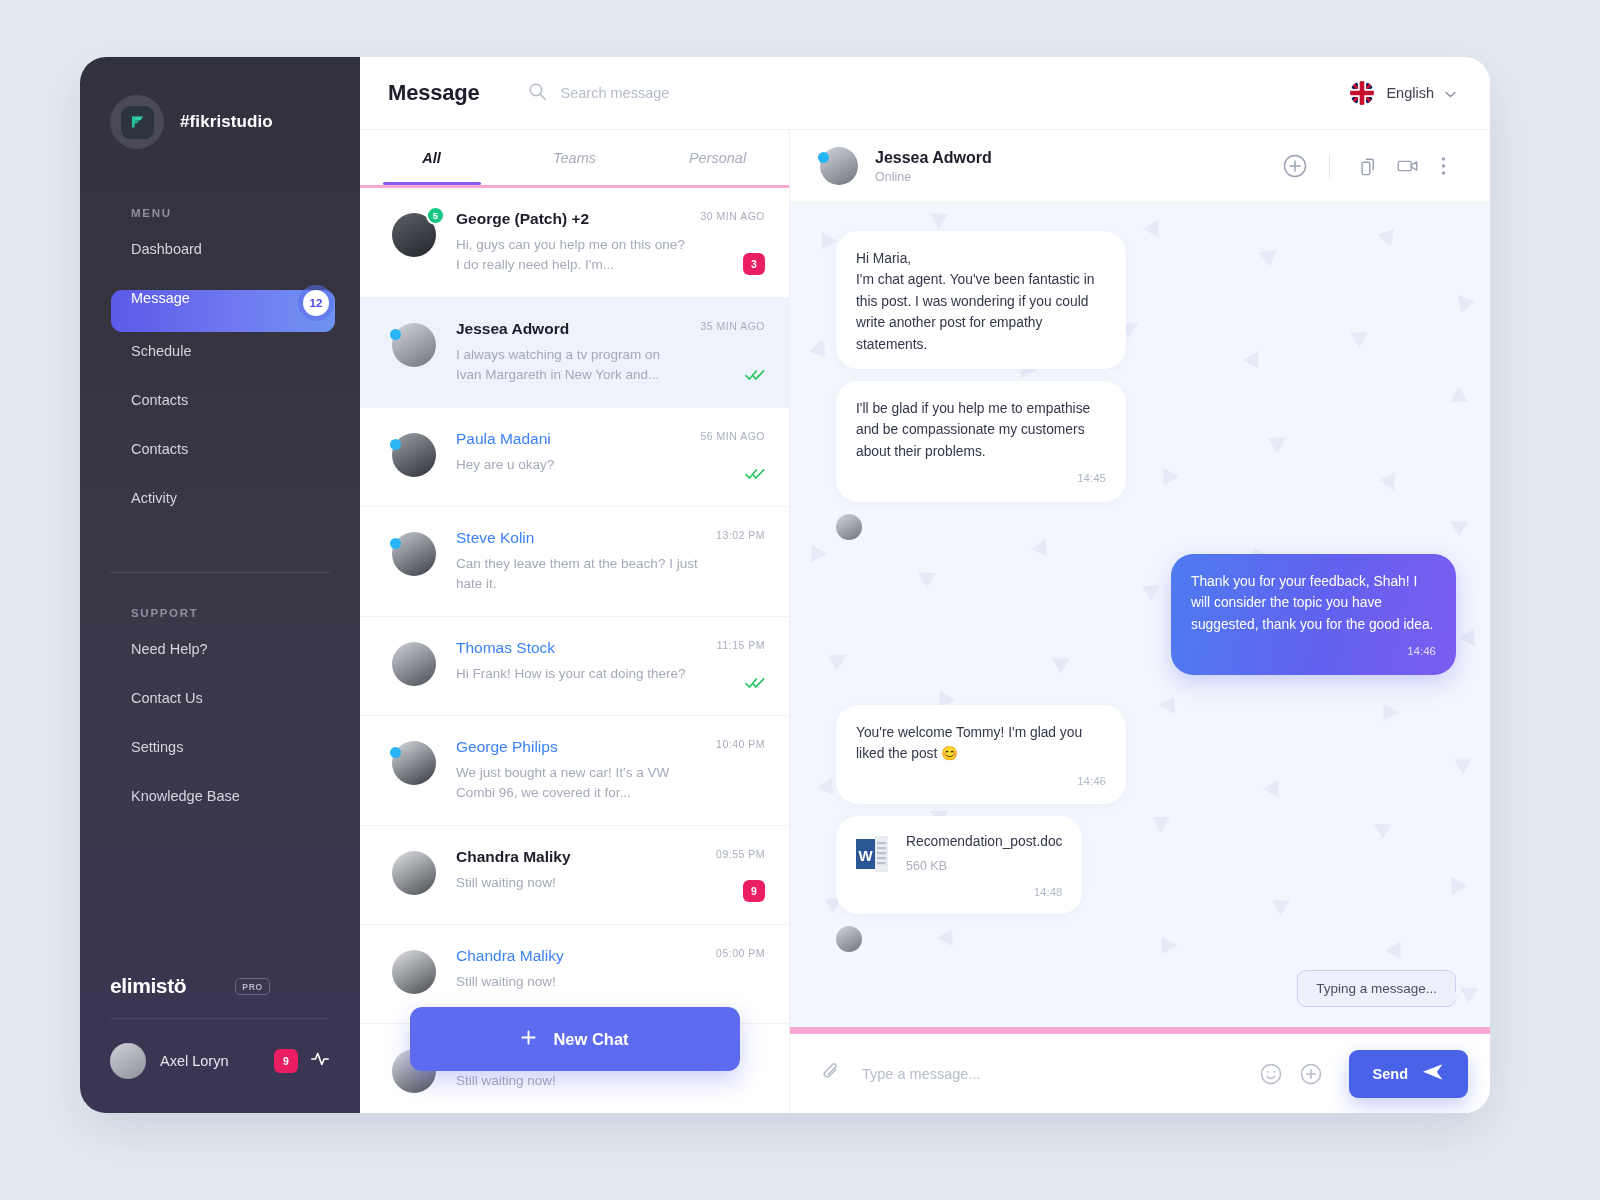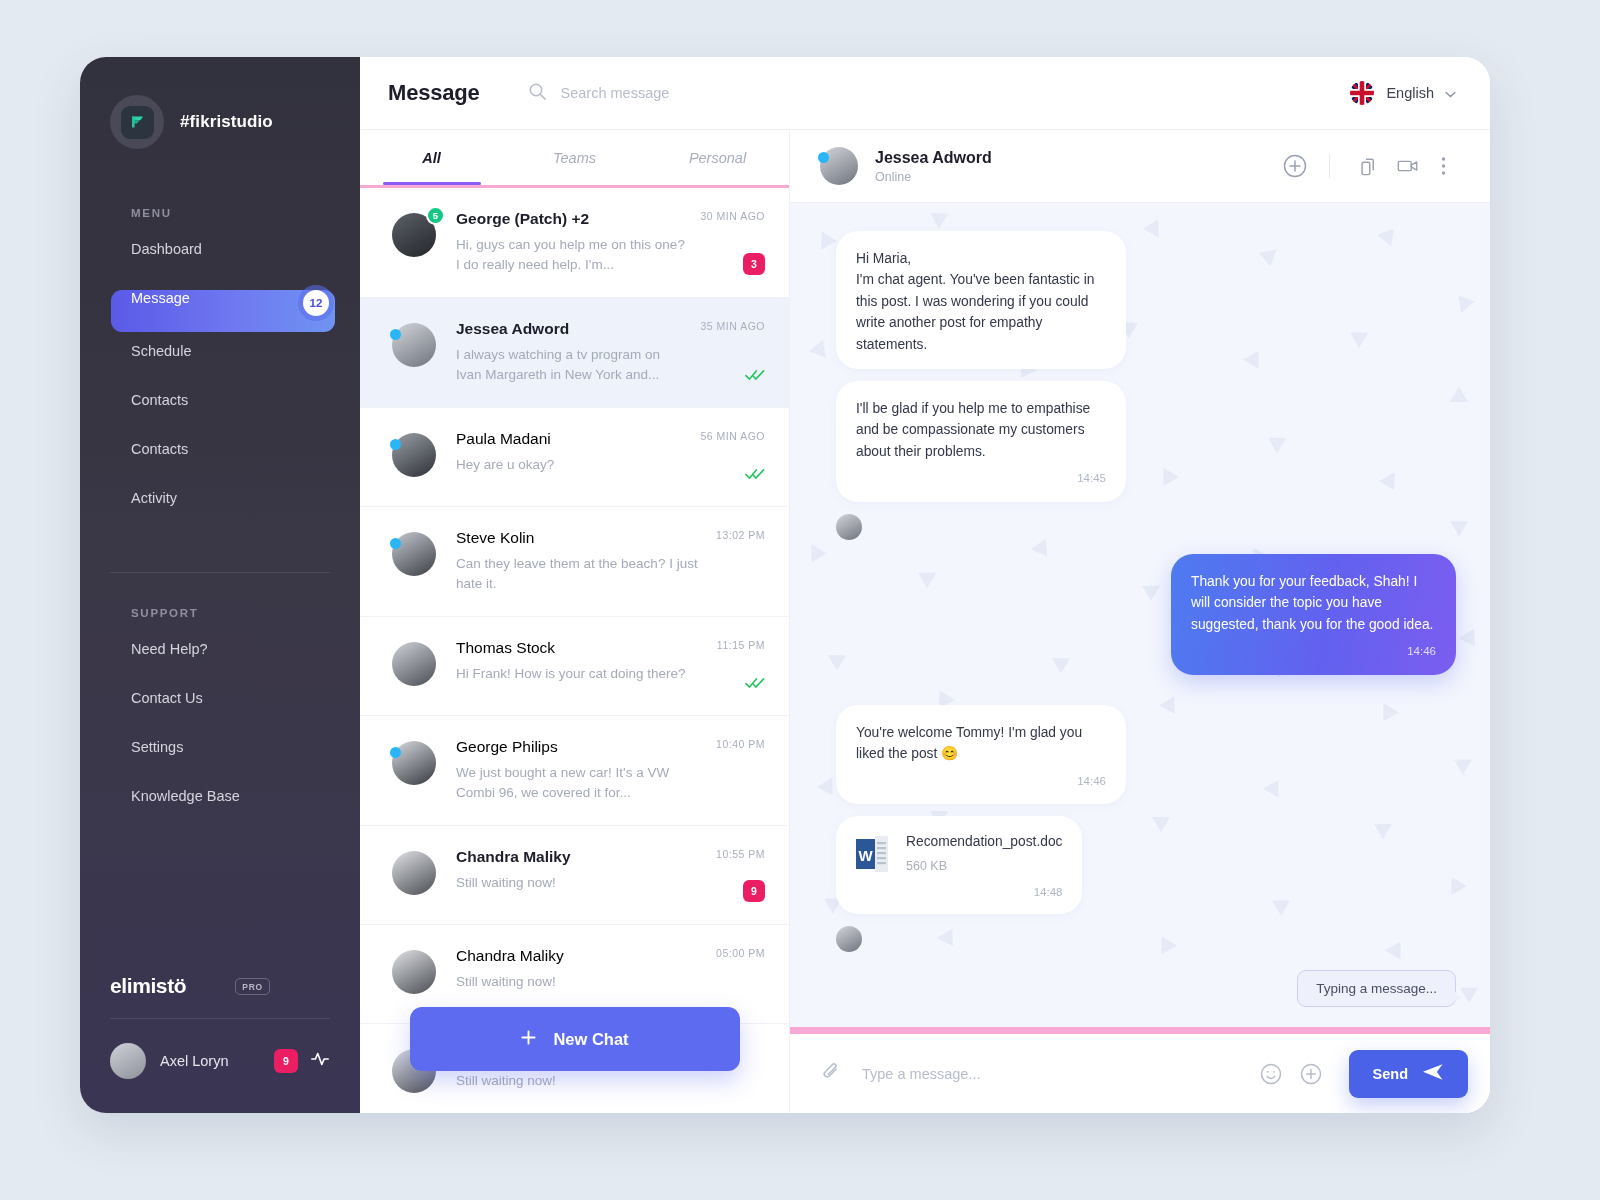--- a/index.html
+++ b/index.html
@@ -179,21 +179,21 @@
     background: #16c784; color: #fff; font-size: 9.5px; font-weight:bold;
     display:flex; align-items:center; justify-content:center;
     border: 2px solid #fff;
   }
   .av-second {
     position:absolute; right:-10px; top: 6px; width: 30px; height: 30px;
     border-radius: 50%; border: 3px solid #fff; background-size: cover;
     background-position: center; z-index:-1;
   }
   .conv-body { flex: 1 1 auto; margin-left: 20px; min-width:0; }
-  .conv-name { font-size: 15.5px; color: #000000; margin-bottom: 7px; }
+  .conv-name { font-size: 15.5px; color: #3b82f6; margin-bottom: 7px; }
   .conv-name.unread { color: #1d1d2b; font-weight: bold; }
   .conv-snippet { font-size: 13.5px; line-height: 1.48; color: #a4aab9; }
   .conv-right {
     flex: 0 0 auto; margin-left: 12px; display:flex; flex-direction:column;
     align-items:flex-end; justify-content:space-between; min-height:54px;
   }
   .conv-time { font-size: 10.5px; letter-spacing: .5px; color: #a8aebd; white-space:nowrap; }
   .conv-unread {
     width: 22px; height: 22px; border-radius: 6px; background:#ec1e63;
     color:#fff; font-size:10.5px; font-weight:bold;
@@ -538,21 +538,21 @@
 
           <div class="conv">
             <div class="avwrap">
               <div class="avatar" style="background:linear-gradient(150deg,#e0e2e6,#494c52);"></div>
             </div>
             <div class="conv-body">
               <div class="conv-name unread">Chandra Maliky</div>
               <div class="conv-snippet">Still waiting now!</div>
             </div>
             <div class="conv-right">
-              <div class="conv-time">10:55 PM</div>
+              <div class="conv-time">09:55 PM</div>
               <div class="conv-unread">9</div>
             </div>
           </div>
 
           <div class="conv">
             <div class="avwrap">
               <div class="avatar" style="background:linear-gradient(150deg,#e0e2e6,#494c52);"></div>
             </div>
             <div class="conv-body">
               <div class="conv-name">Chandra Maliky</div>

